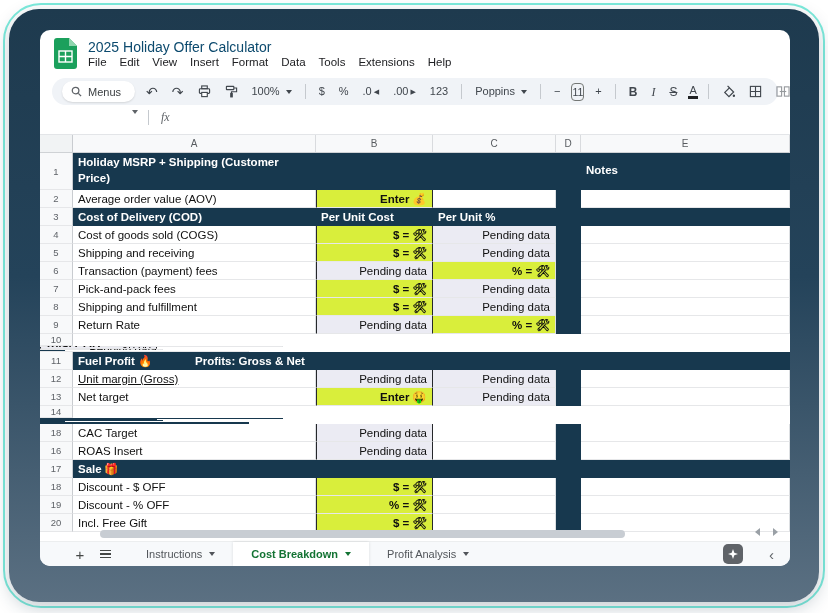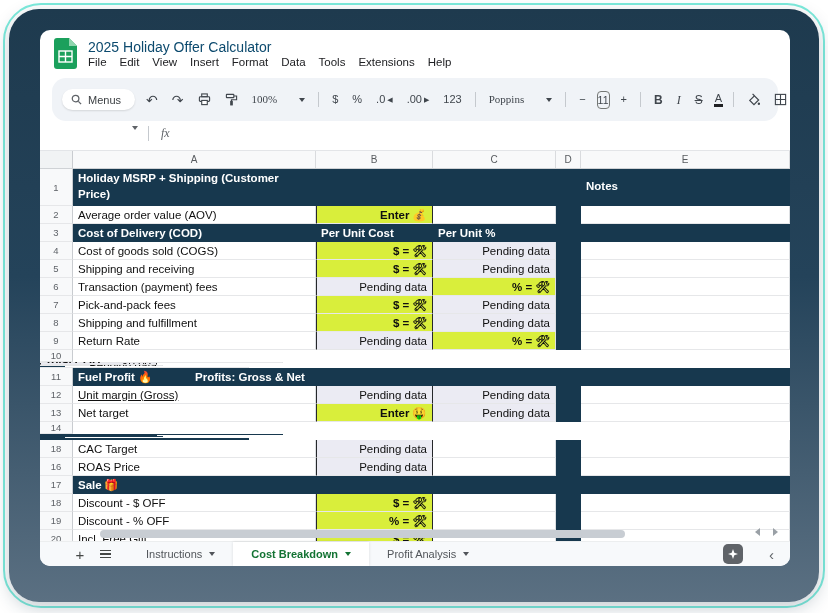--- a/index.html
+++ b/index.html
@@ -14,26 +14,26 @@
 
   
   .hdr{height:47px;display:flex;align-items:center;padding-left:14px;gap:11px;flex:none;}
   .hdr-txt{display:flex;flex-direction:column;gap:1px;}
   .doc-title{font-size:14px;color:#0c4a6e;}
   .menu-bar{display:flex;gap:13px;font-size:11.5px;color:#202124;}
   .menu-item{cursor:default;}
 
   
   .tbar{margin:1px 12px 5px 12px;height:27px;background:#f0f3f7;border-radius:14px;display:flex;
-        align-items:center;padding:8px 10px;gap:8px;color:#40464d;font-size:11px;flex:none;justify-content:space-between;}
+        align-items:center;padding:0 10px;gap:8px;color:#40464d;font-size:11px;flex:none;justify-content:space-between;}
   .menus-pill{background:#fff;border-radius:11px;height:21px;padding:0 14px 0 9px;display:flex;
         align-items:center;gap:6px;color:#3c4043;box-shadow:0 1px 2px rgba(0,0,0,.12);}
   .tb-btn{display:flex;align-items:center;gap:3px;padding:1px 3px;line-height:1;}
   .tb-sep{width:1px;height:15px;background:#c5c9ce;margin:0 2px;flex:none;}
-  .zoom-btn{gap:22px;font-family:Liberation Serif, serif;}
+  .zoom-btn{gap:6px;}
   .arrow-glyph{font-size:14px;color:#40464d;}
   .fs-box{border:1px solid #747775;border-radius:4px;width:25px;height:16px;display:flex;
         align-items:center;justify-content:center;font-size:10.5px;}
   .b-bold{font-weight:700;font-size:12px;}
   .b-italic{font-style:italic;font-family:"Liberation Serif",serif;font-size:12px;}
   .b-strike{text-decoration:line-through;font-size:12px;}
   .b-color{font-size:11px;border-bottom:3px solid #202124;padding:0 1px;}
   .tri-down{width:0;height:0;border-left:3.5px solid transparent;border-right:3.5px solid transparent;
         border-top:4px solid currentColor;display:inline-block;}
   .tri-left{width:0;height:0;border-top:4px solid transparent;border-bottom:4px solid transparent;
@@ -340,21 +340,21 @@
           <div class="grid-row" style="height: 18px;">
             <div class="row-num">18</div>
             <div class="cell s-label" style="width: 243px;">CAC Target</div>
             <div class="cell s-pending edge" style="width: 117px;">Pending data</div>
             <div class="cell s-blank" style="width: 123px;"></div>
             <div class="cell s-dark" style="width: 25px;"></div>
             <div class="cell s-blank" style="width: 209px; flex: 1 1 0%;"></div>
           </div>
           <div class="grid-row" style="height: 18px;">
             <div class="row-num">16</div>
-            <div class="cell s-label" style="width: 243px;">ROAS Price</div>
+            <div class="cell s-label" style="width: 243px;">ROAS Insert</div>
             <div class="cell s-pending edge" style="width: 117px;">Pending data</div>
             <div class="cell s-blank" style="width: 123px;"></div>
             <div class="cell s-dark" style="width: 25px;"></div>
             <div class="cell s-blank" style="width: 209px; flex: 1 1 0%;"></div>
           </div>
           <div class="grid-row" style="height: 18px;">
             <div class="row-num">17</div>
             <div class="cell s-dark" style="width: 243px;">Sale 🎁</div>
             <div class="cell s-dark" style="width: 117px;"></div>
             <div class="cell s-dark" style="width: 123px;"></div>

